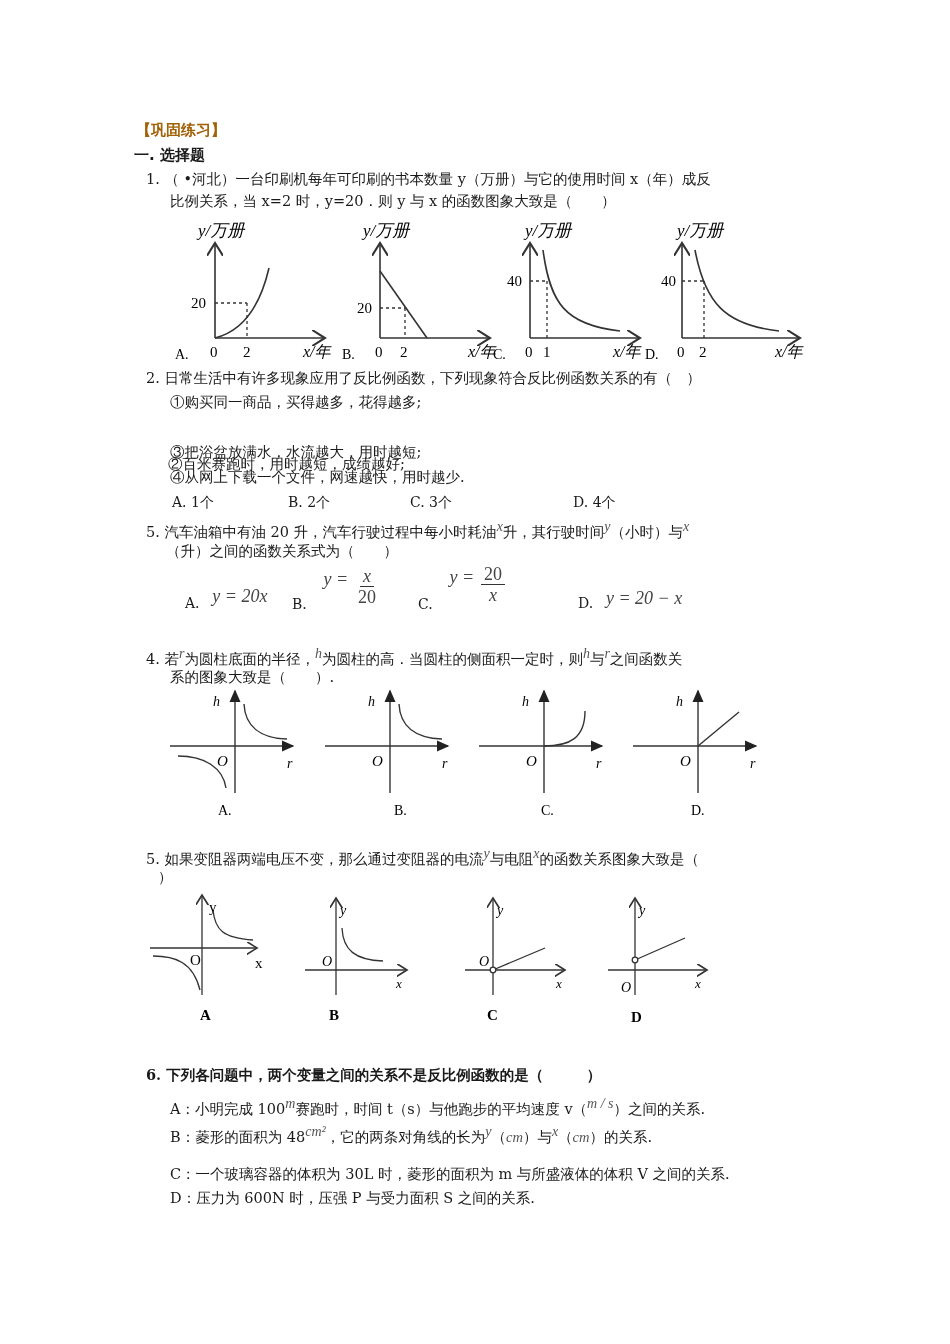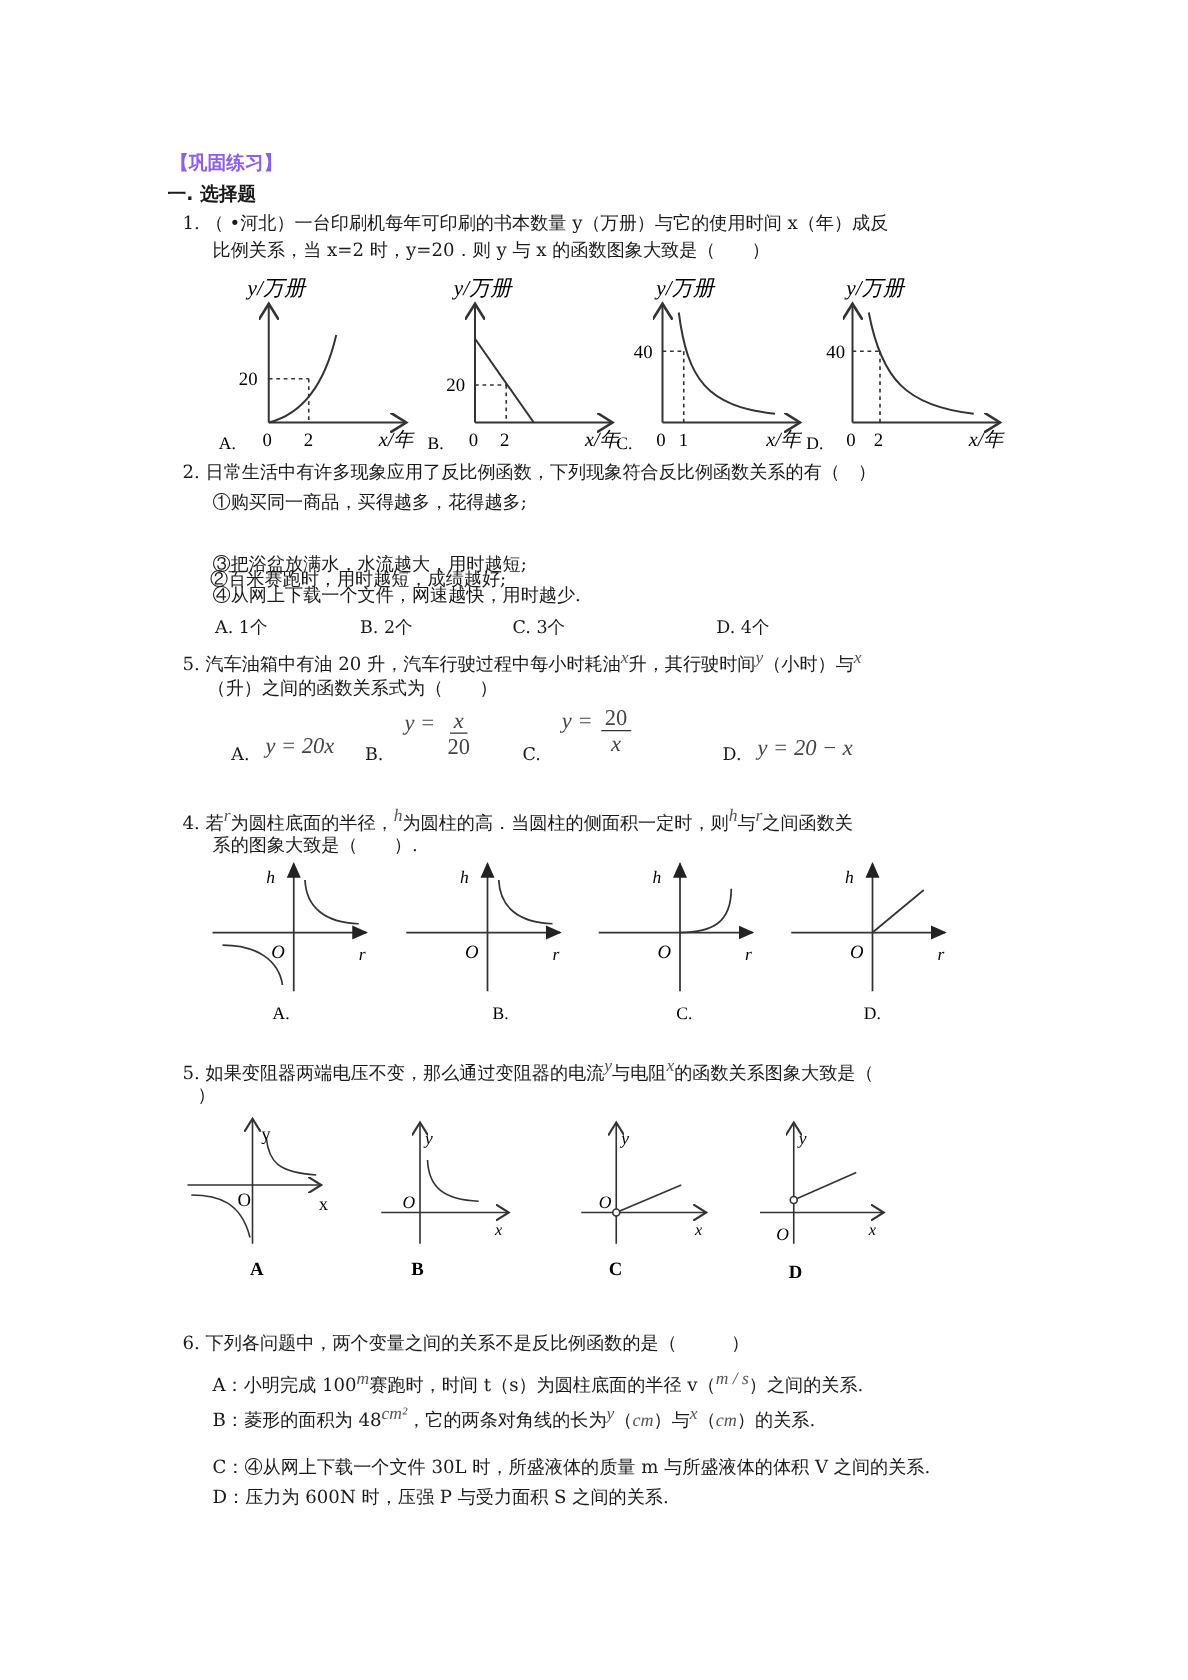--- a/index.html
+++ b/index.html
@@ -1,19 +1,19 @@
 <!DOCTYPE html>
 <html><head>
 <meta charset="utf-8">
 <style>
   html, body { margin: 0; padding: 0; background: #ffffff; }
   body { width: 950px; height: 1344px; position: relative; overflow: hidden;
          font-family: "DejaVu Serif", "Liberation Serif", serif; color: #1a1a1a; font-size: 15px; }
   .abs { position: absolute; }
-  .heading { font-family: "DejaVu Sans", "Liberation Sans", sans-serif; font-weight: bold; color: #8b5cf6; font-size: 15px; }
+  .heading { font-family: "DejaVu Sans", "Liberation Sans", sans-serif; font-weight: bold; color: #a16207; font-size: 15px; }
   .section { font-family: "DejaVu Sans", "Liberation Sans", sans-serif; font-weight: bold; font-size: 15px; text-align: center; }
   .line { white-space: nowrap; font-size: 14.5px; line-height: 22px; }
   .mathv { font-family: "Liberation Serif", "DejaVu Serif", serif; font-style: italic; font-size: 14px; color: #555; vertical-align: 6px; }
   .mi { font-family: "Liberation Serif", "DejaVu Serif", serif; font-style: italic; }
   .opt { font-size: 14px; }
   .frac { display: inline-flex; flex-direction: column; align-items: center; vertical-align: middle; margin: 0 2px; }
   .frac .num { border-bottom: 1px solid #333; padding: 0 3px; line-height: 20px; }
   .frac .den { padding: 0 3px; line-height: 20px; }
   .formula { font-family: "Liberation Serif", "DejaVu Serif", serif; font-size: 18px; color: #444; }
   svg text { font-family: "Liberation Serif", "DejaVu Serif", serif; }
@@ -227,21 +227,21 @@
     <line x1="490" y1="105" x2="490" y2="8" marker-end="url(#arr)"></line>
     <line x1="490" y1="70" x2="540" y2="48"></line>
     <circle cx="490" cy="70" r="2.8" fill="#fff"></circle>
   </g>
   <text x="494" y="25" font-size="14" font-style="italic">y</text>
   <text x="476" y="102" font-size="14" font-style="italic">O</text>
   <text x="550" y="98" font-size="13" font-style="italic">x</text>
   <text x="486" y="132" font-size="15" font-weight="bold">D</text>
 </svg>
 
-<div class="abs line" style="left:146px;top:1064px;">6.  下列各问题中，两个变量之间的关系不是反比例函数的是（　　　）</div>
+<div class="abs line" style="left:146px;top:1064px;font-weight:bold;">6.  下列各问题中，两个变量之间的关系不是反比例函数的是（　　　）</div>
 <div class="abs line" style="left:170px;top:1093px;">
-  <span>A：小明完成 100</span><span class="mathv">m</span><span>赛跑时，时间 t（s）为圆柱底面的半径 v（</span><span class="mathv">m / s</span><span>）之间的关系.</span>
+  <span>A：小明完成 100</span><span class="mathv">m</span><span>赛跑时，时间 t（s）与他跑步的平均速度 v（</span><span class="mathv">m / s</span><span>）之间的关系.</span>
 </div>
 <div class="abs line" style="left:170px;top:1121px;">
   <span>B：菱形的面积为 48</span><span class="mathv">cm²</span><span>，它的两条对角线的长为</span><span class="mathv">y</span><span>（</span><span class="mi" style="color:#555">cm</span><span>）与</span><span class="mathv">x</span><span>（</span><span class="mi" style="color:#555">cm</span><span>）的关系.</span>
 </div>
-<div class="abs line" style="left:170px;top:1163px;">C：④从网上下载一个文件 30L 时，所盛液体的质量 m 与所盛液体的体积 V 之间的关系.</div>
+<div class="abs line" style="left:170px;top:1163px;">C：一个玻璃容器的体积为 30L 时，菱形的面积为 m 与所盛液体的体积 V 之间的关系.</div>
 <div class="abs line" style="left:170px;top:1187px;">D：压力为 600N 时，压强 P 与受力面积 S 之间的关系.</div>
 
 </body></html>

